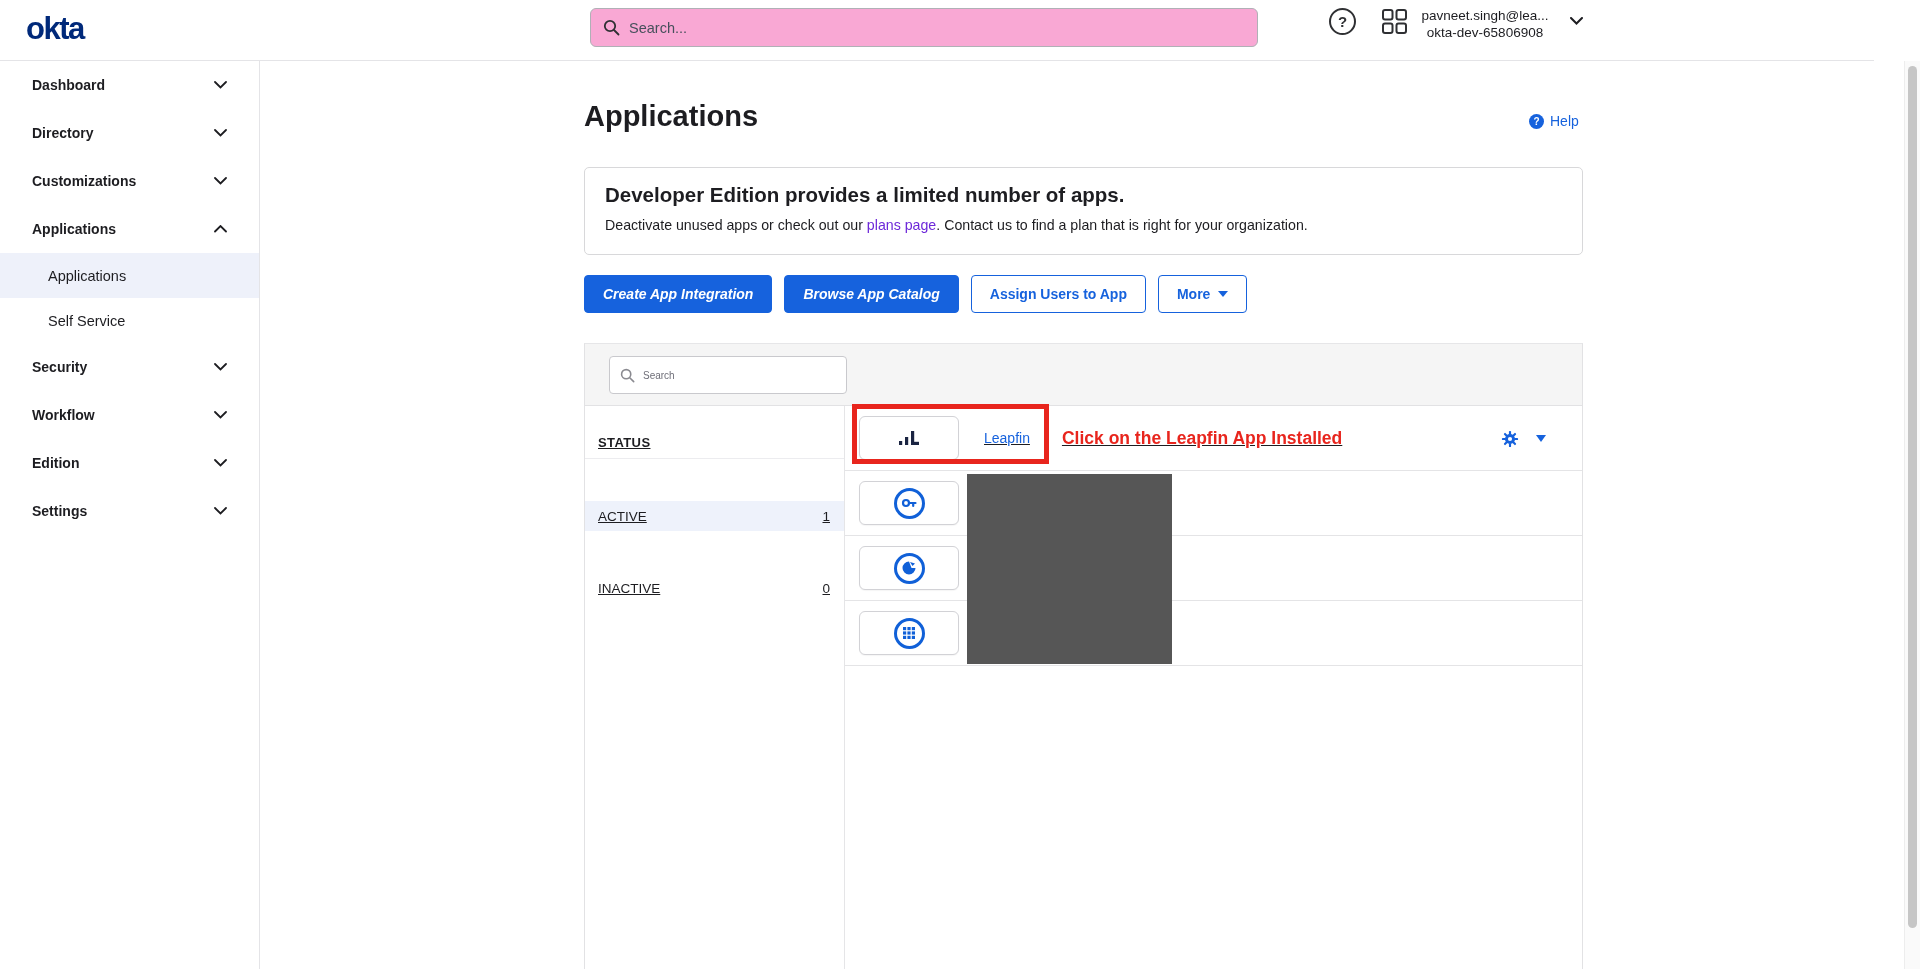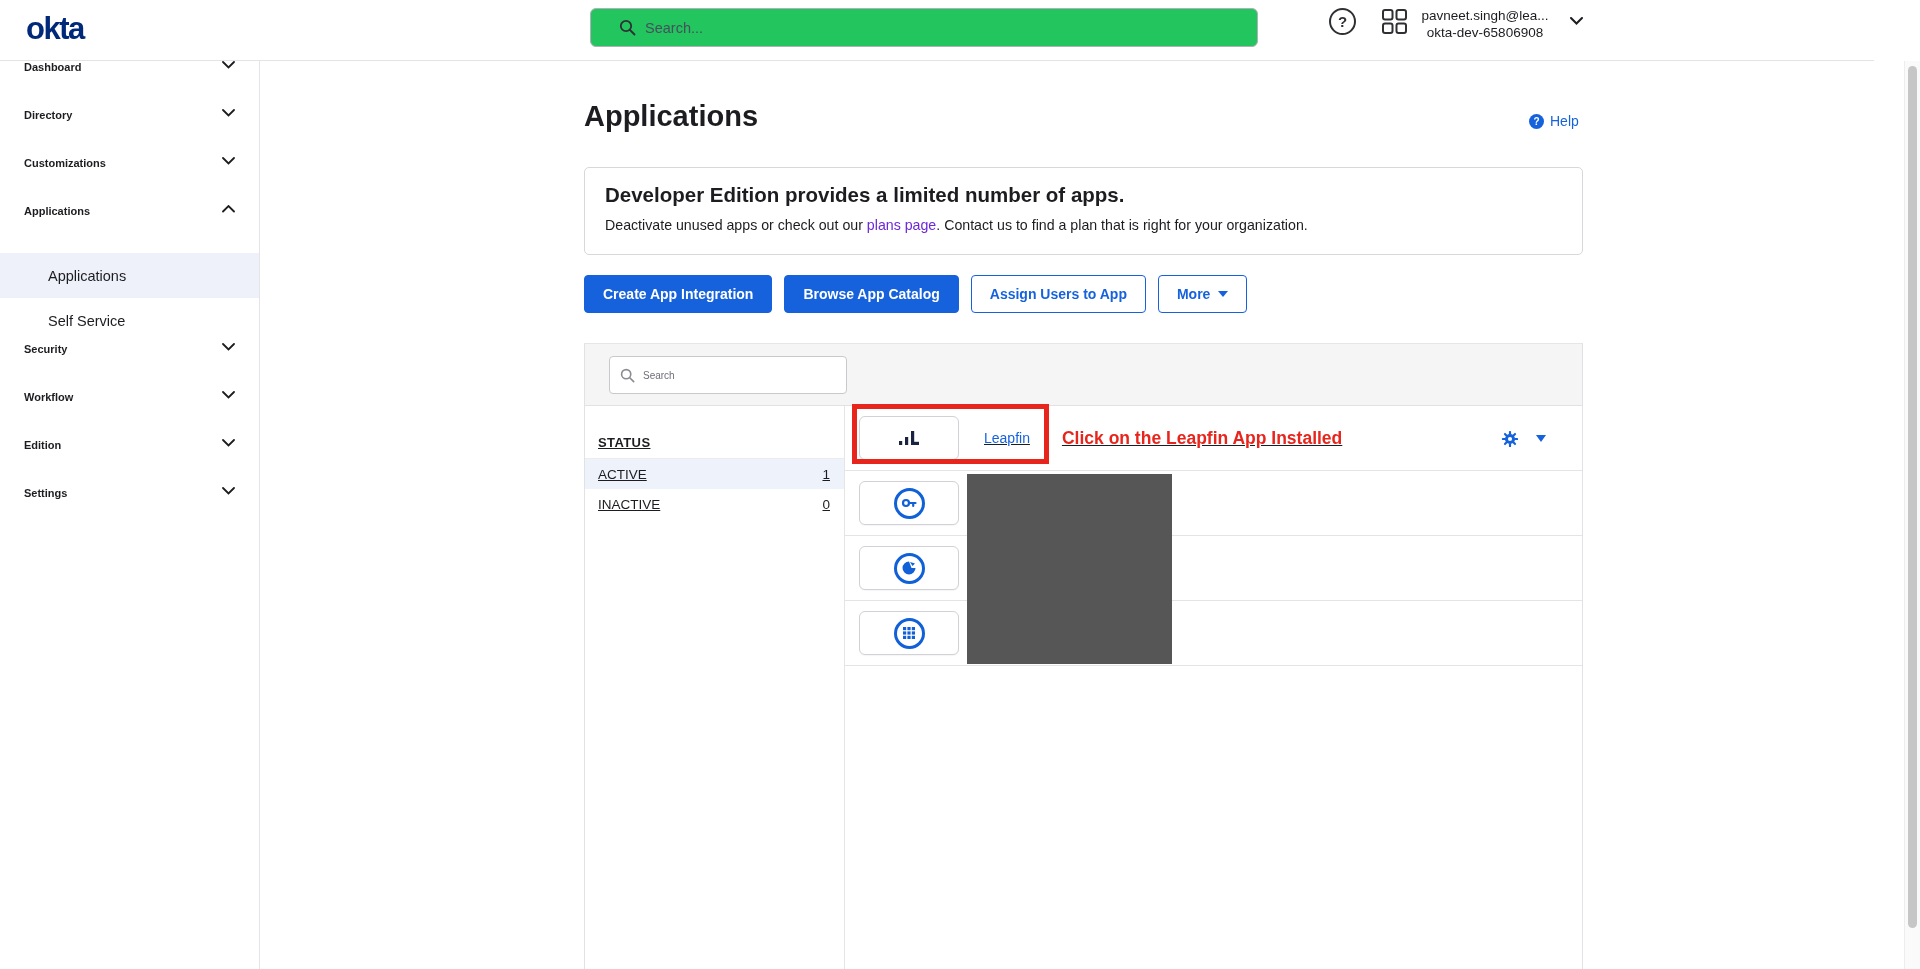--- a/index.html
+++ b/index.html
@@ -5,38 +5,38 @@
   * { margin:0; padding:0; box-sizing:border-box; }
   html,body { width:1920px; height:969px; background:#fff; overflow:hidden;
     font-family:"Liberation Sans", sans-serif; color:#1d1d21; }
 
   
   .topbar { position:absolute; left:0; top:0; width:1874px; height:61px; background:#fff;
     border-bottom:1px solid #e4e4e7; z-index:30; }
   .logo { position:absolute; left:26px; top:11px; font-size:31px; font-weight:800;
     color:#00297a; letter-spacing:-1.5px; }
   .global-search { position:absolute; left:590px; top:8px; width:668px; height:39px;
-    border:1px solid #b0b0b6; border-radius:6px; background:#22c55e; display:flex;
-    align-items:center; padding-left:28px; }
+    border:1px solid #b0b0b6; border-radius:6px; background:#f9a8d4; display:flex;
+    align-items:center; padding-left:12px; }
   .global-search input { border:none; outline:none; flex:1; font-size:14.5px;
     font-family:"Liberation Sans",sans-serif; color:#1d1d21; margin-left:9px; background:transparent; }
   .global-search input::placeholder { color:#47505c; opacity:1; }
   .tb-icon { position:absolute; top:7px; width:29px; height:29px; display:flex;
     align-items:center; justify-content:center; cursor:pointer; }
   .help-circle { width:27px; height:27px; border:2px solid #2f3033; border-radius:50%;
     display:flex; align-items:center; justify-content:center; font-size:15px; font-weight:700; color:#2f3033; }
   .user-block { position:absolute; left:1410px; top:8px; width:150px; text-align:center;
     font-size:13.5px; line-height:16.5px; color:#1d1d21; cursor:pointer; }
   .user-caret { position:absolute; left:1570px; top:17px; }
 
   
   .sidebar { position:absolute; left:0; top:61px; width:260px; height:908px;
     background:#fff; border-right:1px solid #e4e4e7; z-index:20; }
-  .side-item { height:48px; display:flex; align-items:flex-start; padding:0 24px;
-    font-size:11px; font-weight:600; cursor:pointer; justify-content:space-between; }
+  .side-item { height:48px; display:flex; align-items:center; padding:0 32px;
+    font-size:14px; font-weight:600; cursor:pointer; justify-content:space-between; }
   .side-item.parent-open { font-weight:700; }
   .side-sub { height:45px; display:flex; align-items:center; padding-left:48px;
     font-size:14.5px; font-weight:400; cursor:pointer; }
   .side-sub.selected { background:#eef1fa; }
 
   .chev { width:13px; height:8px; }
 
   
   .help-link { position:absolute; left:1529px; top:113px; display:flex; align-items:center;
     gap:6px; color:#1662dd; font-size:14px; cursor:pointer; }
@@ -46,21 +46,21 @@
 
   .notice { position:absolute; left:584px; top:167px; width:999px; height:88px;
     border:1px solid #d8d8da; border-radius:5px; padding:15px 20px 0 20px; background:#fff; }
   .notice h2 { font-size:20.5px; font-weight:700; margin-bottom:10px; }
   .notice p { font-size:14.2px; color:#1d1d21; }
   a.link { color:#6d28d9; text-decoration:none; cursor:pointer; }
 
   .btn-row { position:absolute; left:584px; top:275px; display:flex; gap:12px; }
   .btn { height:38px; border-radius:4px; font-size:14px; font-weight:700; padding:0 18px;
     display:flex; align-items:center; cursor:pointer; font-family:"Liberation Sans",sans-serif; }
-  .btn.primary { background:#1662dd; color:#fff; border:1px solid #1662dd; }
+  .btn.primary { background:#1662dd; color:#fff; border:1px solid #1662dd;font-style:italic; }
   .btn.secondary { background:#fff; color:#1662dd; border:1px solid #1662dd; }
   .btn .caret { width:0; height:0; border-left:5px solid transparent; border-right:5px solid transparent;
     border-top:6px solid #1662dd; margin-left:8px; }
 
   
   .panel { position:absolute; left:584px; top:343px; width:999px; height:626px;
     border-left:1px solid #e2e2e4; border-right:1px solid #e2e2e4; border-top:1px solid #e6e6e8; }
   .panel-toolbar { height:62px; background:#f5f5f5; border-bottom:1px solid #e2e2e4;
     position:relative; }
   .panel-search { position:absolute; left:24px; top:12px; width:238px; height:38px;
@@ -69,21 +69,21 @@
   .panel-search input { border:none; outline:none; flex:1; font-size:10px; margin-left:8px;
     font-family:"Liberation Sans",sans-serif; color:#1d1d21; background:transparent; }
   .panel-search input::placeholder { color:#6e6e78; opacity:1; }
 
   .panel-body { display:flex; height:563px;text-decoration:underline; }
   .status-col { width:260px; border-right:1px solid #e5e5e7; padding-top:20px; }
   .status-header { height:32px; display:flex; align-items:center; padding-left:13px;
     font-size:13px; font-weight:700; letter-spacing:0.4px; }
   .status-rows { border-top:1px solid #ececef; }
   .status-row { height:30px; display:flex; align-items:center; justify-content:space-between;
-    padding:0 14px 0 13px; font-size:13.5px; cursor:pointer; }
+    padding:0 14px 0 13px; font-size:13.5px; cursor:pointer;margin-top:42px; }
   .status-row.active { background:#eef2fb; }
 
   .app-list { flex:1; position:relative; }
   .app-row { height:65px; border-bottom:1px solid #e4e4e6; display:flex; align-items:center;
     position:relative; }
   .app-card { margin-left:14px; width:100px; height:44px; background:#fff;
     border:1px solid #d2d2d6; border-radius:6px; display:flex; align-items:center;
     justify-content:center; cursor:pointer; box-shadow:0 1px 1px rgba(0,0,0,0.04); }
   .app-name { margin-left:25px; font-size:14px; color:#1662dd; cursor:pointer; }
   .annotation { margin-left:32px; font-size:17.5px; font-weight:700; color:#e8251d; }

